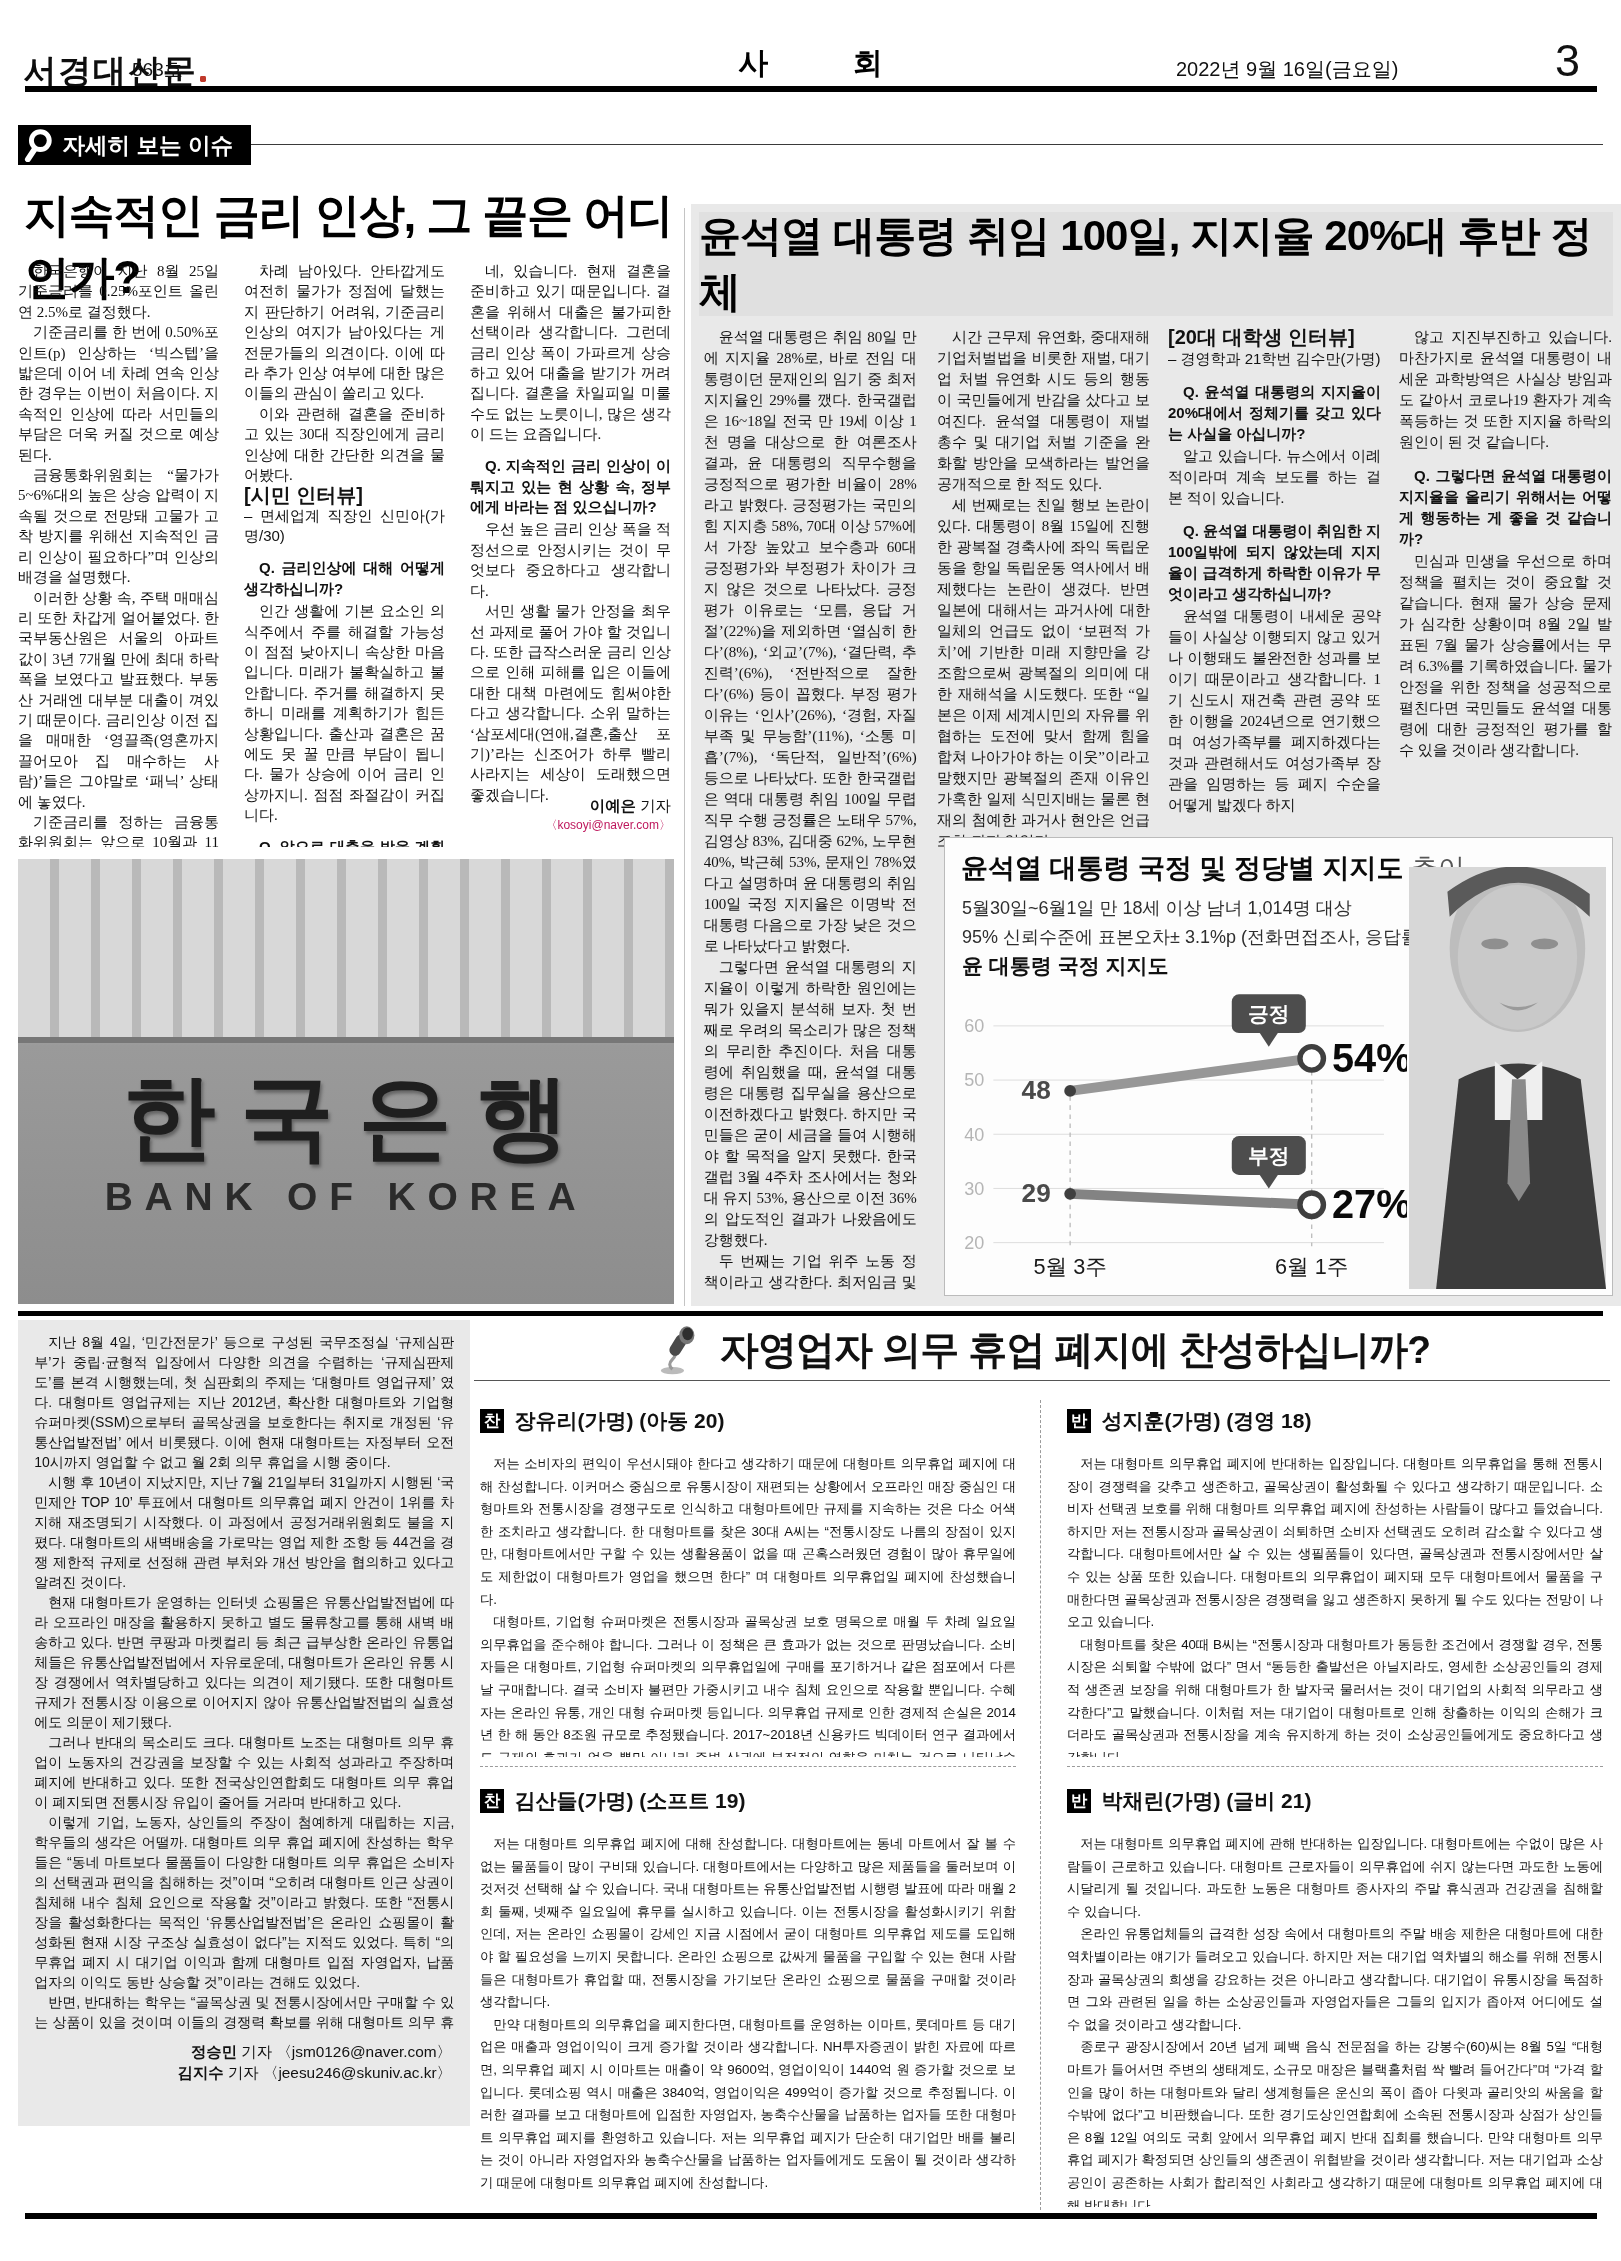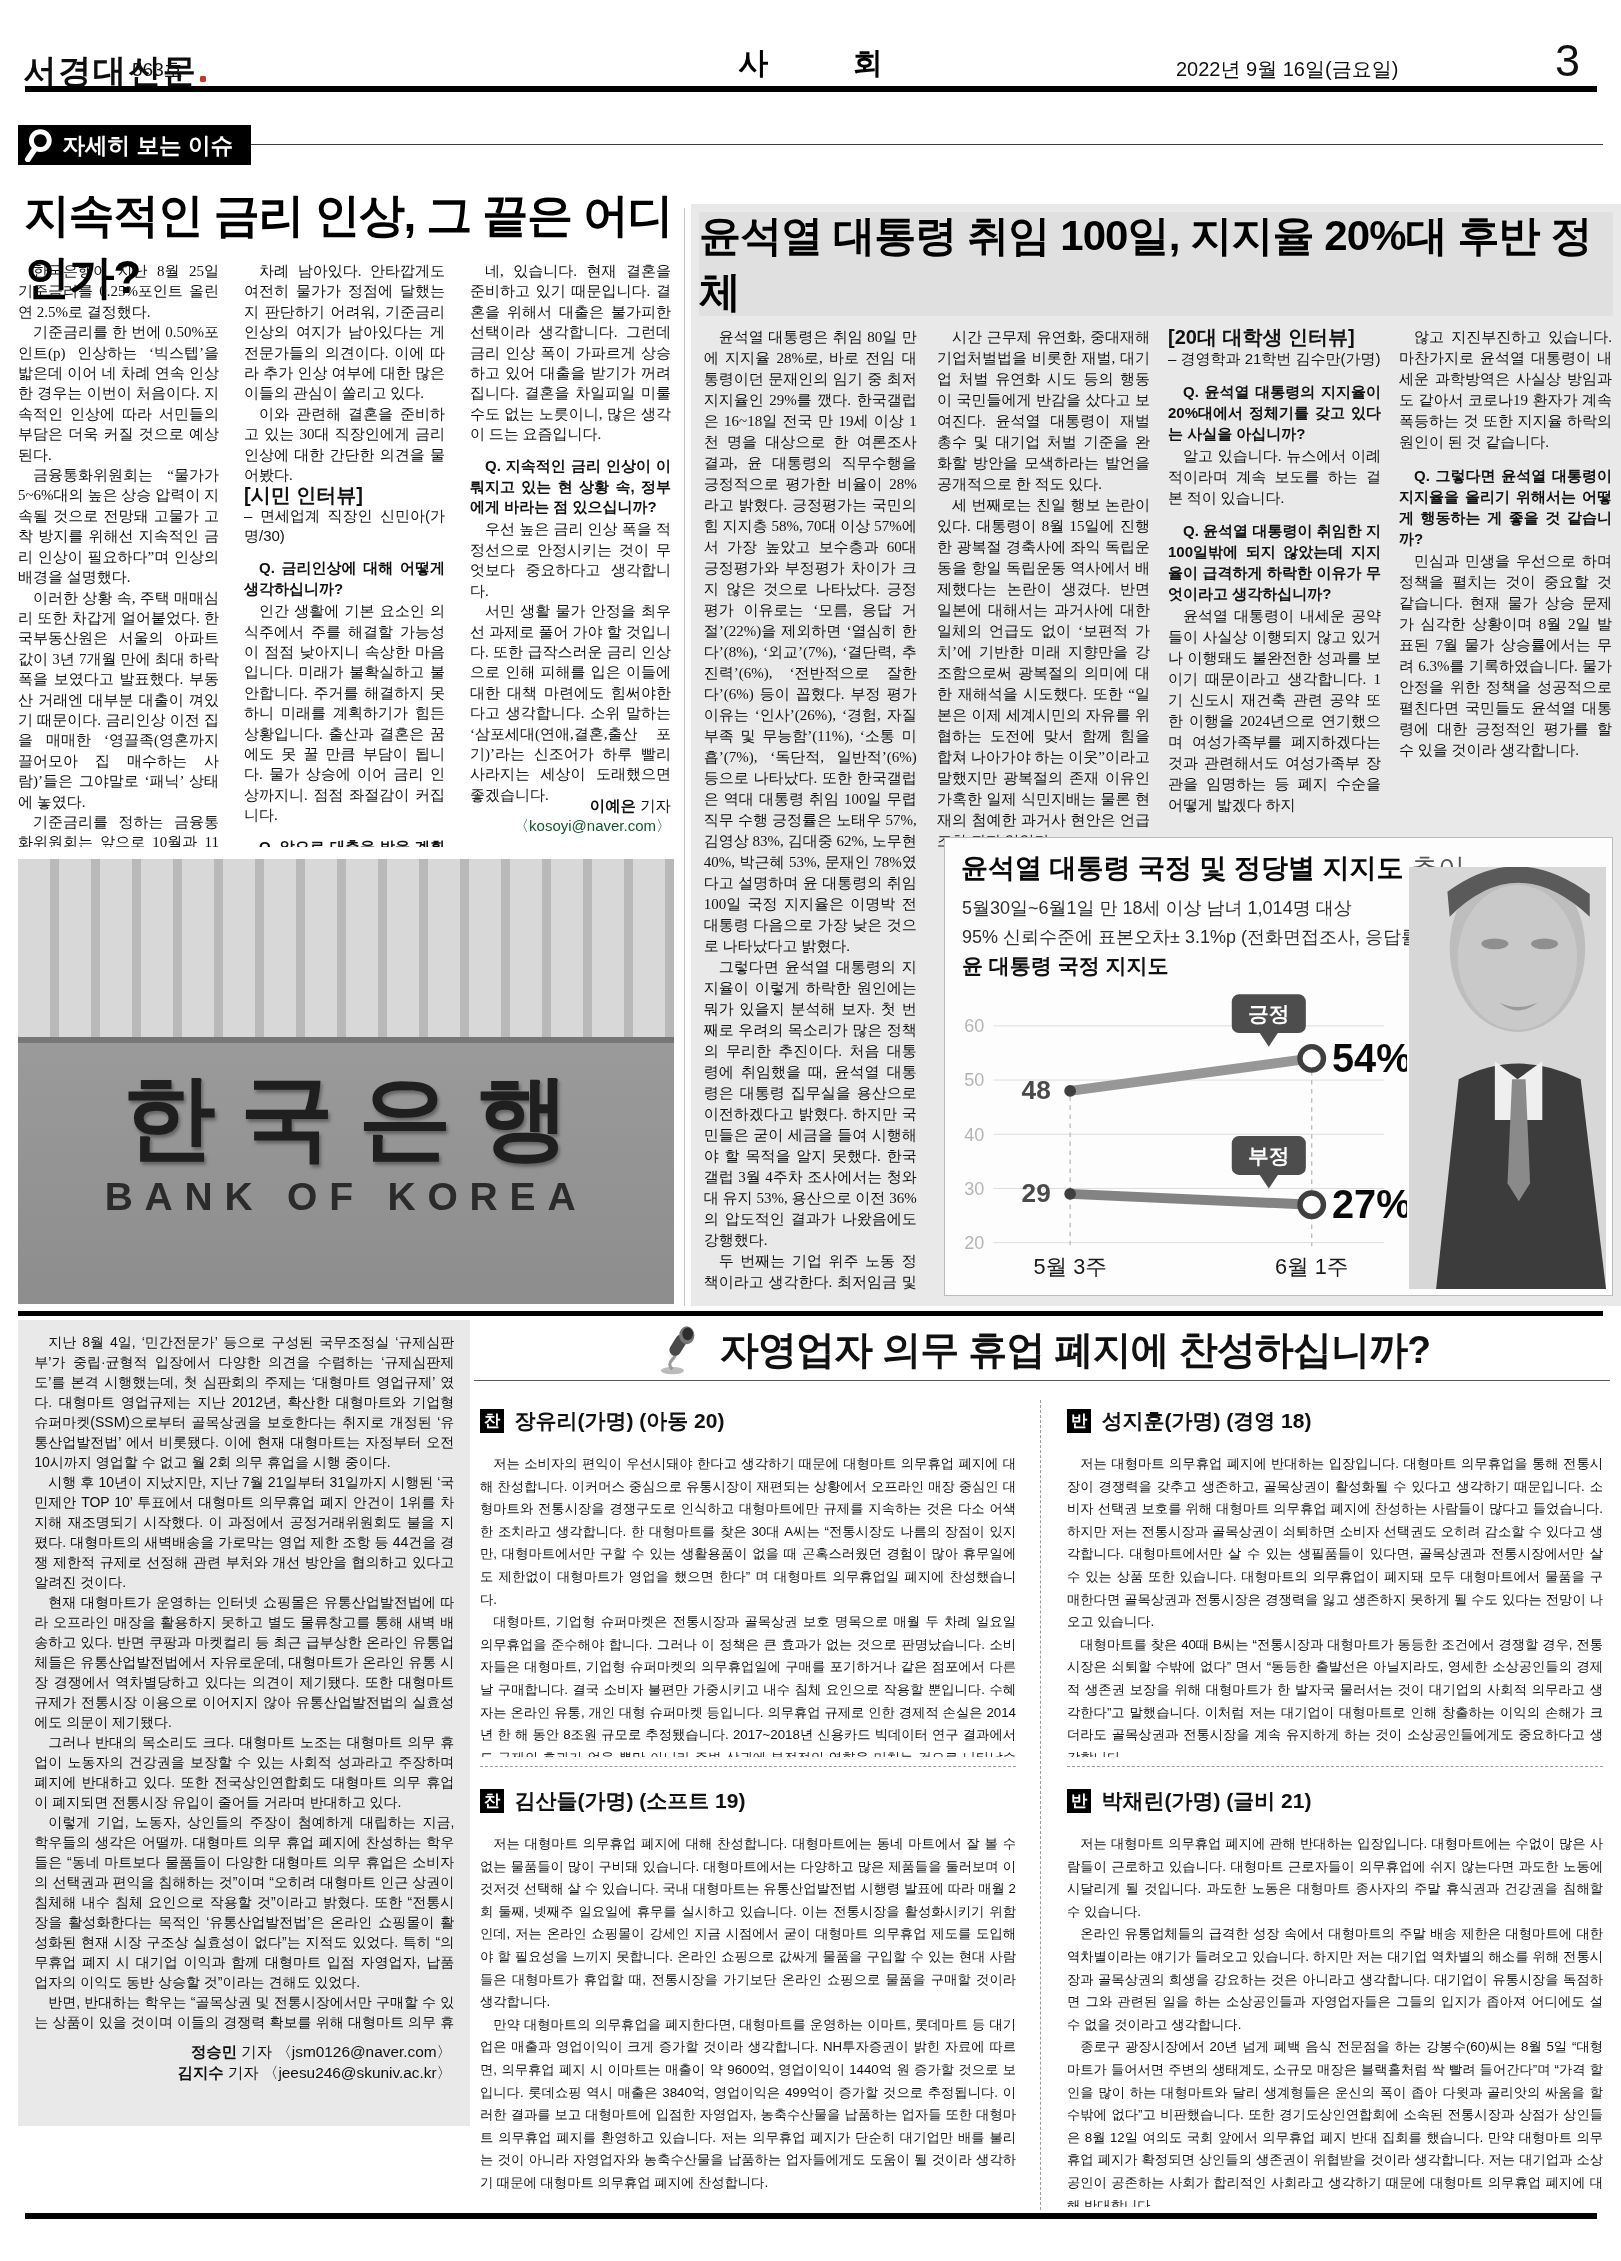--- a/index.html
+++ b/index.html
@@ -26,21 +26,21 @@
              font-weight:800;font-size:46px;letter-spacing:-1.4px;color:#000000;}
   .a1col{top:261px;width:201px;height:586px;overflow:hidden;font-size:15px;line-height:20.4px;
          text-align:justify;}
   .a1col p,.a2col p,.intro-text p{margin:0;text-indent:1em;}
   .c1{left:18px;} .c2{left:244px;} .c3{left:470px;position:relative;}
   .iv-head{font-family:"Liberation Sans",sans-serif;font-weight:800;font-size:20px;margin:12.7px 0 2.7px 0;text-indent:0!important;}
   .iv-who{font-family:"Liberation Sans",sans-serif;font-size:15px;margin-bottom:11.8px;text-indent:0!important;}
   .q{font-family:"Liberation Sans",sans-serif;font-weight:700;margin-top:11.8px!important;margin-bottom:1.8px!important;}
   .byline{text-align:right;font-family:"Liberation Sans",sans-serif;font-size:15.4px;}
   .byline b{font-weight:800;}
-  .byline-email{text-align:right;font-family:"Liberation Sans",sans-serif;font-size:15px;color:#14532d;}
+  .byline-email{text-align:right;font-family:"Liberation Sans",sans-serif;font-size:12px;color:#be185d;}
   .a1-byline{position:absolute;left:470px;top:796px;width:201px;}
   
   .bok-photo{left:18px;top:859px;width:656px;height:445px;overflow:hidden;
              background:linear-gradient(#cfcfcf 0%,#c2c2c2 30%,#9a9a9a 42%,#8d8d8d 100%);}
   .bok-top{position:absolute;left:0;top:0;width:100%;height:40%;
            background:repeating-linear-gradient(90deg,#d8d8d8 0 32px,#b9b9b9 32px 41px);
            border-bottom:6.3px solid #777;}
   .bok-kr{position:absolute;left:0;top:44%;width:100%;text-align:center;color:#1f1f1f;
           font-family:"Liberation Serif",serif;font-weight:900;font-size:93px;letter-spacing:25px;text-indent:25px;
           text-shadow:1.8px 2.7px 3.6px rgba(0,0,0,.35);}

